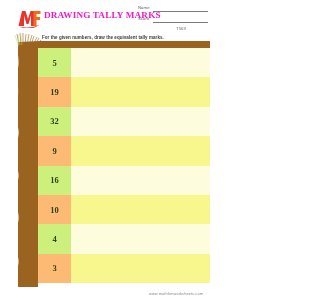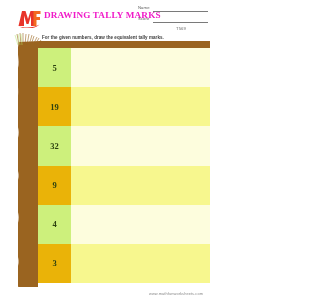--- a/index.html
+++ b/index.html
@@ -137,21 +137,21 @@
     font-size: 8.5px;
     font-weight: bold;
     color: #2d4210;
   }
   .cell-answer {
     flex: 1 1 auto;
   }
 
   
   .row.odd  .cell-number { background: #cdf07c; }
-  .row.even .cell-number { background: #eab308; }
+  .row.even .cell-number { background: #fdba74; }
   .row.odd  .cell-answer { background: #fdfddd; }
   .row.even .cell-answer { background: #f7f78e; }
 
   
   #footer {
     position: absolute;
     right: 9px; bottom: 4px;
     font-size: 3.9px;
     color: #8a8a8a;
     letter-spacing: 0.1px;
@@ -245,20 +245,28 @@
     </div>
     <div class="row odd">
       <div class="cell-number">32</div>
       <div class="cell-answer"></div>
     </div>
     <div class="row even">
       <div class="cell-number">9</div>
       <div class="cell-answer"></div>
     </div>
     <div class="row odd">
+      <div class="cell-number">16</div>
+      <div class="cell-answer"></div>
+    </div>
+    <div class="row even">
+      <div class="cell-number">10</div>
+      <div class="cell-answer"></div>
+    </div>
+    <div class="row odd">
       <div class="cell-number">4</div>
       <div class="cell-answer"></div>
     </div>
     <div class="row even">
       <div class="cell-number">3</div>
       <div class="cell-answer"></div>
     </div>
   </div>
 
   <div id="footer">www.mathfunworksheets.com</div>

